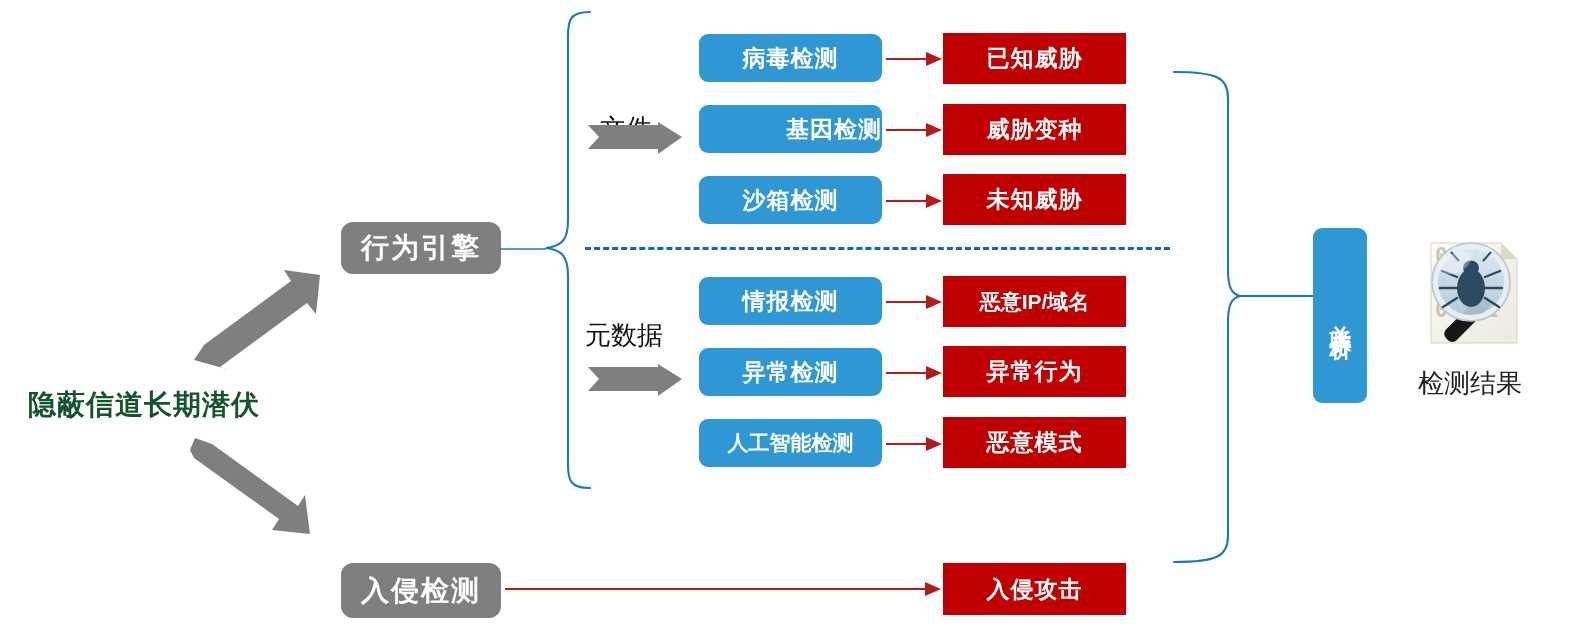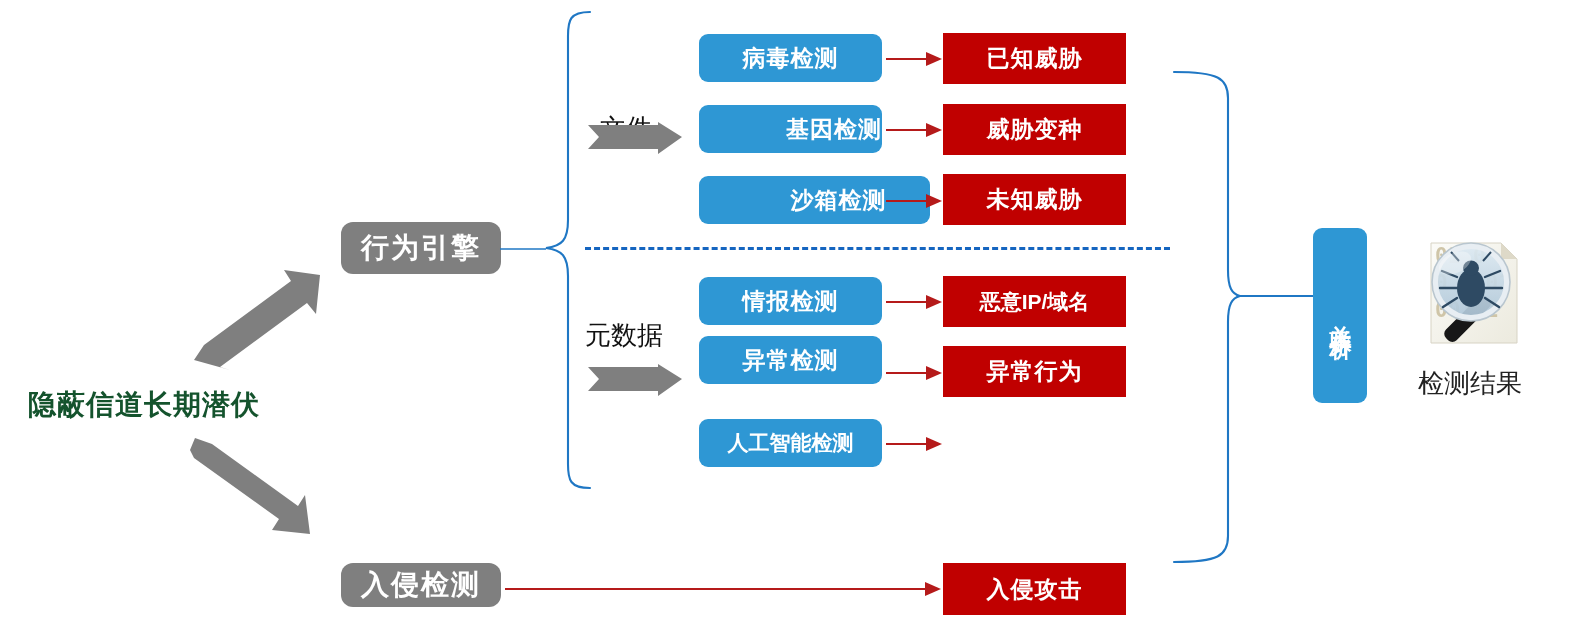--- a/index.html
+++ b/index.html
@@ -110,21 +110,21 @@
     <span>基因检测</span>
   </div>
   <svg class="abs" style="left:886px;top:119px;width:58px;height:22px;">
     <line x1="0" y1="11" x2="40" y2="11" stroke="#B51A1A" stroke-width="2"></line>
     <polygon points="40,4 56,11 40,18" fill="#B51A1A"></polygon>
   </svg>
   <div class="abs box-red" style="left:943px;top:104px;">
     <span>威胁变种</span>
   </div>
 
-  <div class="abs pill-blue" style="left:699px;top:176px;padding-left:48px;">
+  <div class="abs pill-blue" style="left:699px;top:176px;">
     <span>沙箱检测</span>
   </div>
   <svg class="abs" style="left:886px;top:190px;width:58px;height:22px;">
     <line x1="0" y1="11" x2="40" y2="11" stroke="#B51A1A" stroke-width="2"></line>
     <polygon points="40,4 56,11 40,18" fill="#B51A1A"></polygon>
   </svg>
   <div class="abs pill-blue" style="left:699px;top:277px;">
     <span>情报检测</span>
   </div>
 
@@ -132,38 +132,41 @@
     <span>未知威胁</span>
   </div>
   <svg class="abs" style="left:886px;top:291px;width:58px;height:22px;">
     <line x1="0" y1="11" x2="40" y2="11" stroke="#B51A1A" stroke-width="2"></line>
     <polygon points="40,4 56,11 40,18" fill="#B51A1A"></polygon>
   </svg>
   <div class="abs box-red small" style="left:943px;top:276px;">
     <span>恶意IP/域名</span>
   </div>
 
-  <div class="abs pill-blue" style="left:699px;top:336px;">
+  <div class="abs pill-blue" style="left:699px;top:348px;">
     <span>异常检测</span>
   </div>
   <svg class="abs" style="left:886px;top:362px;width:58px;height:22px;">
     <line x1="0" y1="11" x2="40" y2="11" stroke="#B51A1A" stroke-width="2"></line>
     <polygon points="40,4 56,11 40,18" fill="#B51A1A"></polygon>
   </svg>
   <div class="abs box-red" style="left:943px;top:346px;">
     <span>异常行为</span>
   </div>
 
   <div class="abs pill-blue narrowtext" style="left:699px;top:419px;">
     <span>人工智能检测</span>
   </div>
   <svg class="abs" style="left:886px;top:433px;width:58px;height:22px;">
     <line x1="0" y1="11" x2="40" y2="11" stroke="#B51A1A" stroke-width="2"></line>
     <polygon points="40,4 56,11 40,18" fill="#B51A1A"></polygon>
   </svg>
+  <div class="abs box-red" style="left:943px;top:417px;">
+    <span>恶意模式</span>
+  </div>
 
   <svg class="abs" style="left:1172px;top:62px;width:70px;height:512px;">
     <path d="M 2 10
              C 46 10, 56 16, 56 36
              L 56 208
              C 56 226, 60 232, 68 234
              C 60 236, 56 242, 56 260
              L 56 474
              C 56 494, 46 500, 2 500" fill="none" stroke="#1F77C4" stroke-width="2.1" stroke-linecap="round"></path>
   </svg>
@@ -211,21 +214,21 @@
       <path d="M50 26 L42 17 M74 26 L82 17" stroke="#2e4a63" stroke-width="2" fill="none"></path>
       <path d="M48 42 L33 36 M48 53 L31 53 M48 63 L34 72
                M76 42 L91 36 M76 53 L93 53 M76 63 L90 72" stroke="#2e4a63" stroke-width="2.4" fill="none" stroke-linecap="round"></path>
     </g>
 
     <ellipse cx="46" cy="28" rx="17" ry="10" fill="#ffffff" opacity="0.33" transform="rotate(-25 46 28)"></ellipse>
   </svg>
 
   <div class="abs lbl-result" style="left:1418px;top:366px;">检测结果</div>
 
-  <div class="abs box-grey" style="left:341px;top:563px;width:160px;height:44px;">
+  <div class="abs box-grey" style="left:341px;top:563px;width:160px;height:55px;">
     <span>入侵检测</span>
   </div>
 
   <svg class="abs" style="left:505px;top:578px;width:438px;height:22px;">
     <line x1="0" y1="11" x2="420" y2="11" stroke="#B51A1A" stroke-width="1.8"></line>
     <polygon points="420,4 436,11 420,18" fill="#B51A1A"></polygon>
   </svg>
 
   <div class="abs box-red" style="left:943px;top:563px;height:52px;">
     <span>入侵攻击</span>

